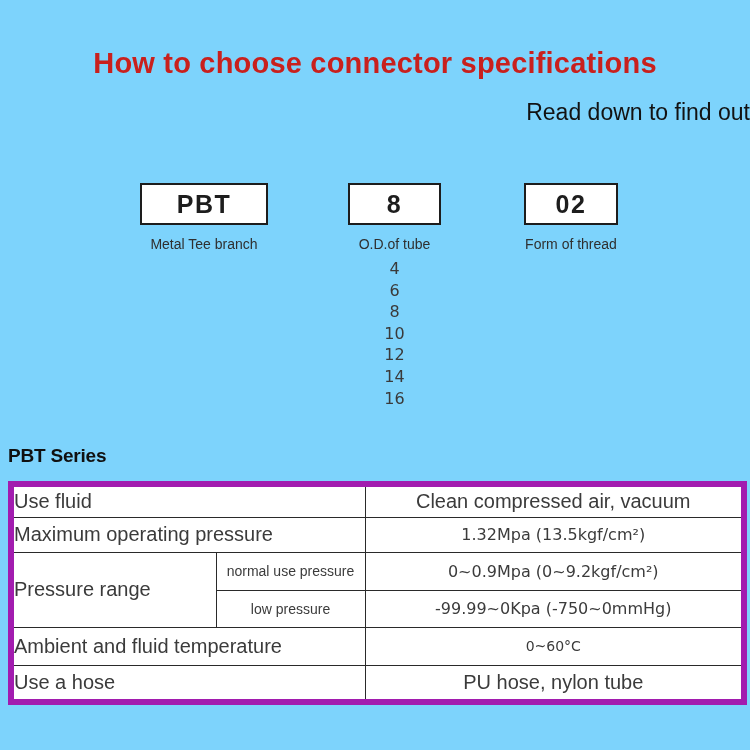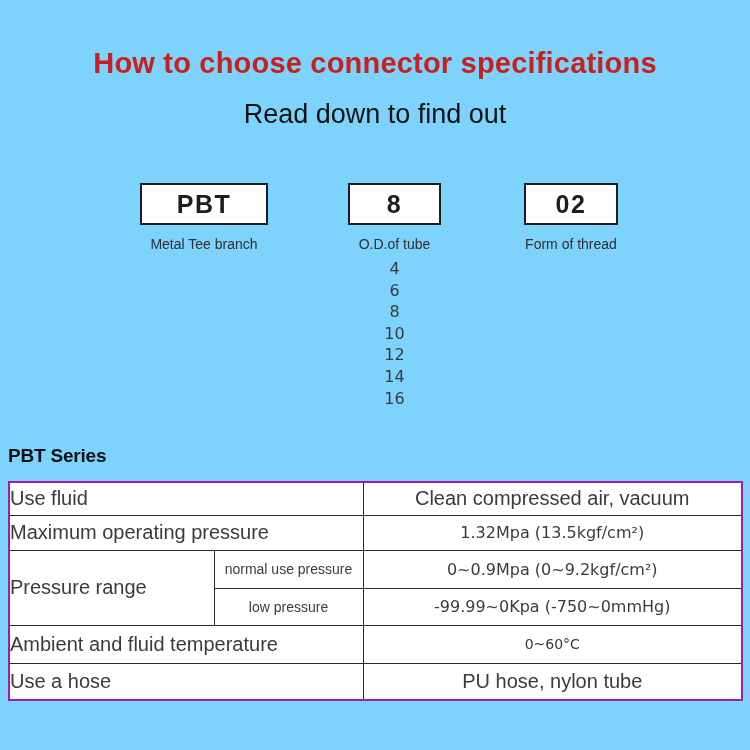--- a/index.html
+++ b/index.html
@@ -5,22 +5,22 @@
   html,body { margin:0; padding:0; background:#ffffff; }
   .page {
     position:relative; width:750px; height:750px; background:#7dd3fc;
     font-family:"Liberation Sans","DejaVu Sans",sans-serif; overflow:hidden;
   }
   .title {
     position:absolute; top:47px; left:0; right:0; text-align:center;
     font-size:29px; font-weight:bold; color:#c9201d; letter-spacing:0.2px;
   }
   .subtitle {
-    position:absolute; top:99px; left:0; right:0; text-align:center;
-    font-size:27px; color:#121212;
+    position:absolute; top:99px; left:0; right:0; text-align:right;
+    font-size:23px; color:#121212;
   }
   .sel-col {
     position:absolute; top:183px; display:flex; flex-direction:column; align-items:center;
   }
   .sel-col.c1 { left:140px; width:128px; }
   .sel-col.c2 { left:348px; width:93px; }
   .sel-col.c3 { left:524px; width:94px; }
   .sel-box {
     box-sizing:border-box; width:100%; height:42px; border:2px solid #1d1d1d;
     display:flex; align-items:center; justify-content:center;
@@ -35,21 +35,21 @@
     font-size:16px; color:#3a3a3a;
   }
   .sel-list .opt { line-height:21.6px; white-space:nowrap; }
   .series-heading {
     position:absolute; left:8px; top:445px;
     font-size:19px; font-weight:bold; color:#101010; letter-spacing:-0.2px;
   }
   table.spec {
     position:absolute; left:8px; top:481px; width:733px;
     border-collapse:collapse; table-layout:fixed;
-    border:2px solid #a21caf;
+    border:6px solid #a21caf;
   }
   table.spec td {
     border:1px solid #2a2a2a; color:#3b3b3b; vertical-align:middle;
     padding:0; background:#ffffff; overflow:hidden;
   }
   td.beige { background:#f6eee0; }
   td.c-label { text-align:left; padding-left:19px; font-size:20px; }
   td.c-sub   { text-align:center; font-size:14px; color:#3d3d3d; }
   td.c-val   { text-align:center; font-family:"DejaVu Sans",sans-serif; font-size:16px; }
   td.c-val.big   { font-family:"Liberation Sans","DejaVu Sans",sans-serif; font-size:20px; }

